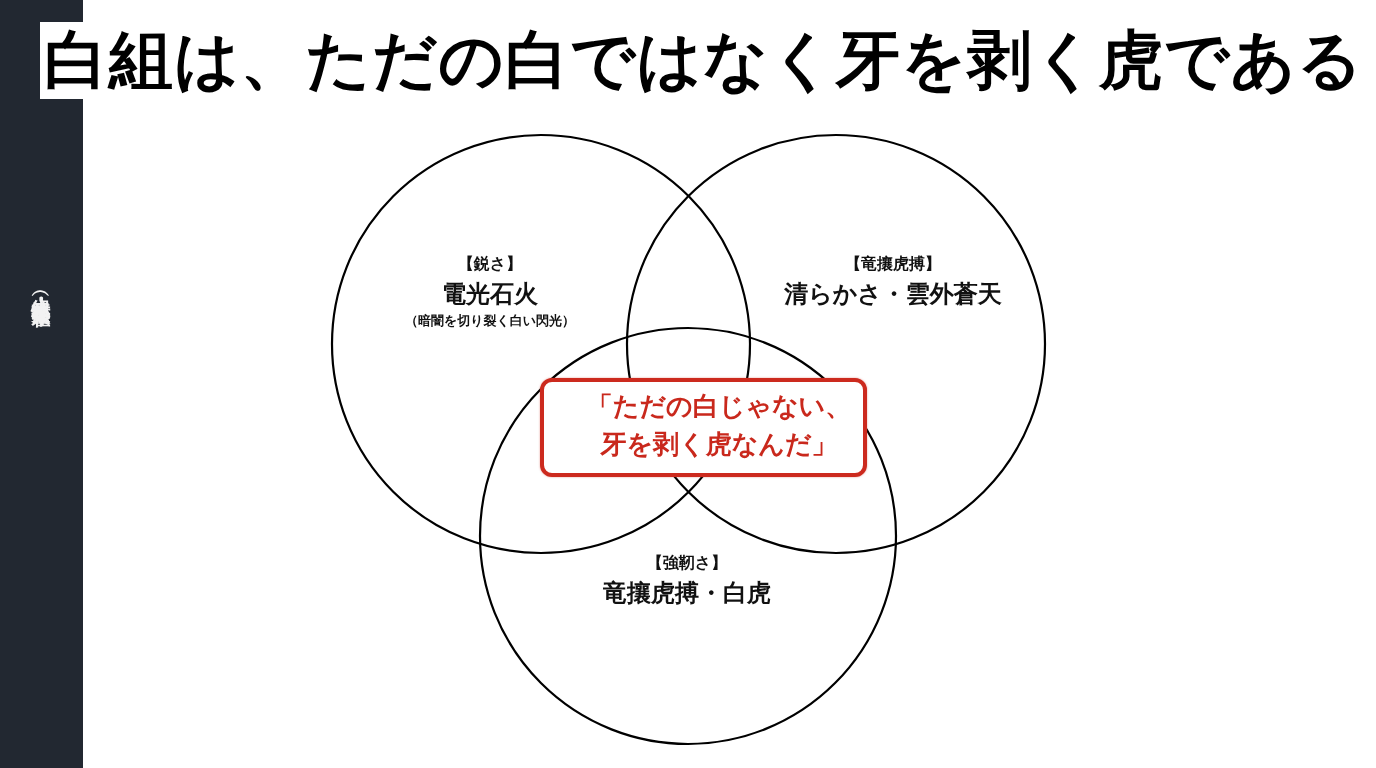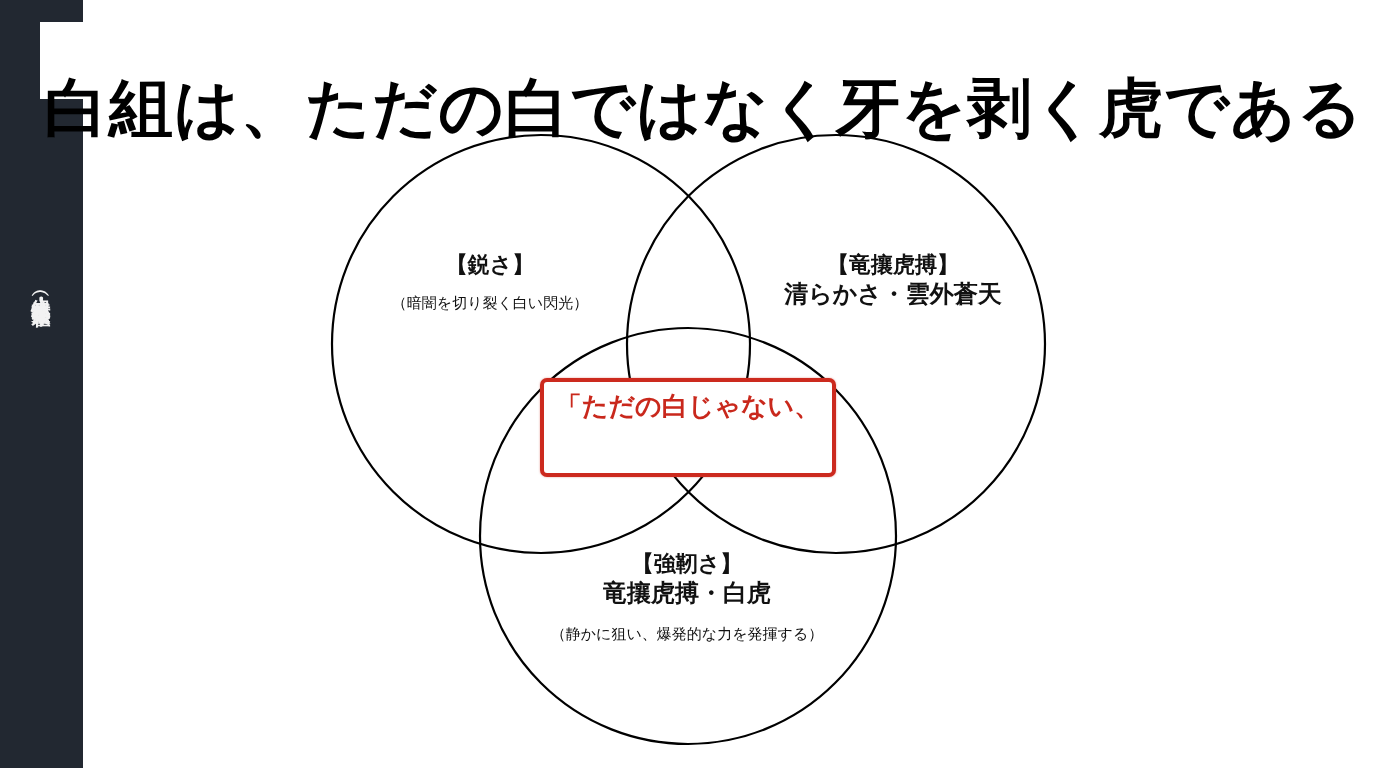--- a/index.html
+++ b/index.html
@@ -19,36 +19,37 @@
     color: #f2f2f2; font-size: 19px; font-weight: bold; letter-spacing: 1px;
     line-height: 30px;
   }
   .title-bg {
     position: absolute; left: 40px; top: 22px; width: 44px; height: 77px;
     background: #ffffff;
   }
   .page-title {
     position: absolute; left: 44px; top: 20px; height: 80px;
     font-size: 64px; font-weight: bold; line-height: 80px; white-space: nowrap;
-    letter-spacing: 1px; color: #000; margin-top: 48px;
+    letter-spacing: 1px; color: #000;
   }
   svg.venn { position: absolute; left: 0; top: 0; }
   .region-text {
     position: absolute; text-align: center; white-space: nowrap;
     transform: translateX(-50%);
   }
-  .region-text .heading { font-size: 22px; font-weight: bold; line-height: 28px; }
+  .region-text .heading { font-size: 16px; font-weight: bold; line-height: 28px; }
   .region-text .keyword { font-size: 24px; font-weight: bold; line-height: 32px; }
-  .region-text .desc { font-size: 15px; font-weight: normal; line-height: 22px; margin-top: 14px; }
+  .region-text .desc { font-size: 13px; font-weight: bold; line-height: 22px; }
   .center-callout {
     position: absolute; left: 540px; top: 378px; width: 288px; height: 86px;
-    border: 4px solid #cc2a1e; border-radius: 7px; background: #ffffff;
+    border: 4px solid #cc2a1e; border-radius: 12px; background: #ffffff;
     color: #c9281c; text-align: center; font-weight: bold; font-size: 26px;
     line-height: 38px; padding-top: 5px; box-sizing: content-box;
     box-shadow: 0 0 2px rgba(204,42,30,0.5);
+    padding-left: 31px;
   }
   .center-callout div { white-space: nowrap; }
 </style>
 </head>
 <body>
 
 <div class="sidebar">
   <div class="sidebar-label">赤組（情熱・炎・朱雀）</div>
 </div>
 
@@ -56,29 +57,30 @@
 <div class="page-title">白組は、ただの白ではなく牙を剥く虎である</div>
 
 <svg class="venn" width="1376" height="768" viewBox="0 0 1376 768">
   <circle cx="541" cy="344" r="209" fill="none" stroke="#000" stroke-width="2.2"></circle>
   <circle cx="836" cy="344" r="209" fill="none" stroke="#000" stroke-width="2.2"></circle>
   <circle cx="688" cy="536" r="208" fill="none" stroke="#000" stroke-width="2.2"></circle>
 </svg>
 
 <div class="region-text" style="left:490px; top:250px;">
   <div class="heading">【鋭さ】</div>
+  <div class="keyword">電光石火</div>
   <div class="desc">（暗闇を切り裂く白い閃光）</div>
 </div>
 
 <div class="region-text" style="left:893px; top:250px;">
   <div class="heading">【竜攘虎搏】</div>
   <div class="keyword">清らかさ・雲外蒼天</div>
 </div>
 
 <div class="region-text" style="left:687px; top:549px;">
   <div class="heading">【強靭さ】</div>
   <div class="keyword">竜攘虎搏・白虎</div>
-  <div class="desc">（静かに狙い、爆発的な力を発揮する）</div>
 </div>
 
 <div class="center-callout">
   <div>「ただの白じゃない、</div>
+  <div>牙を剥く虎なんだ」</div>
 </div>
 
 </body></html>

